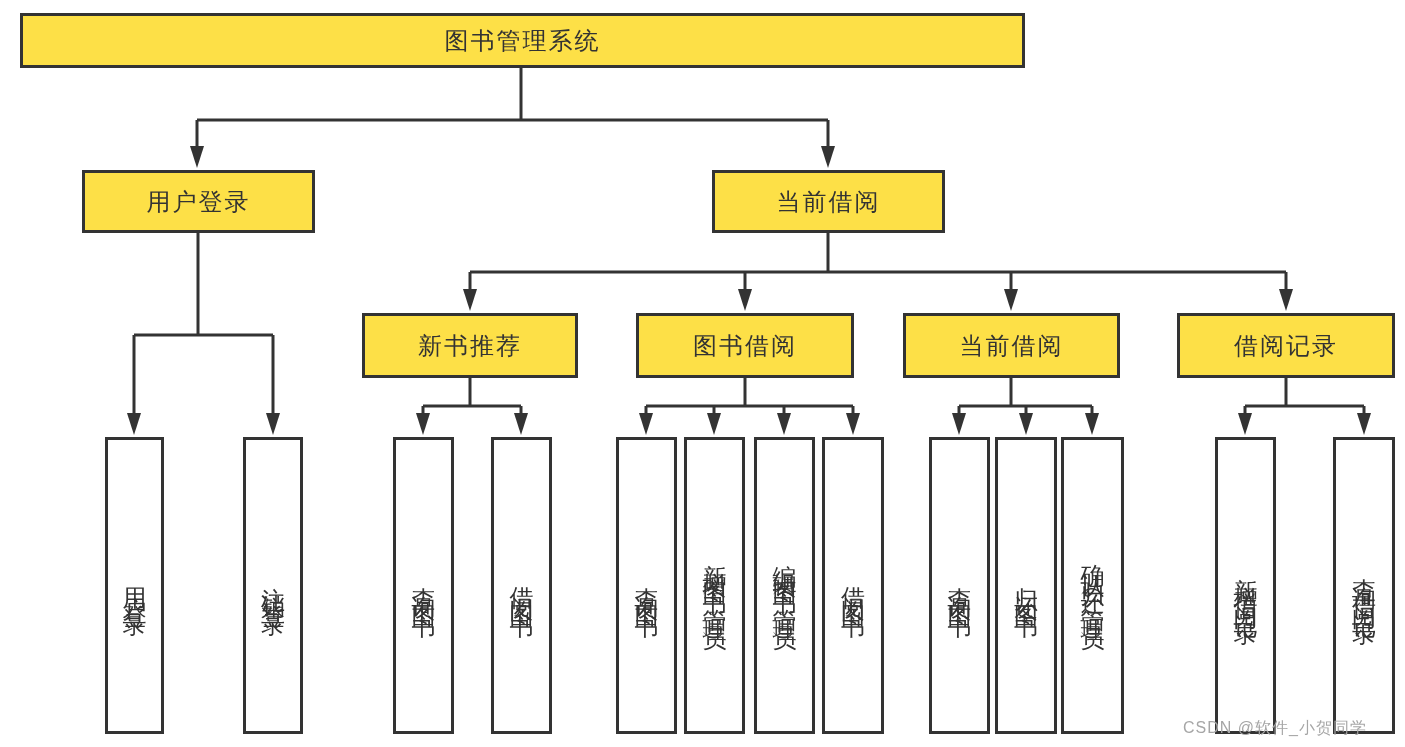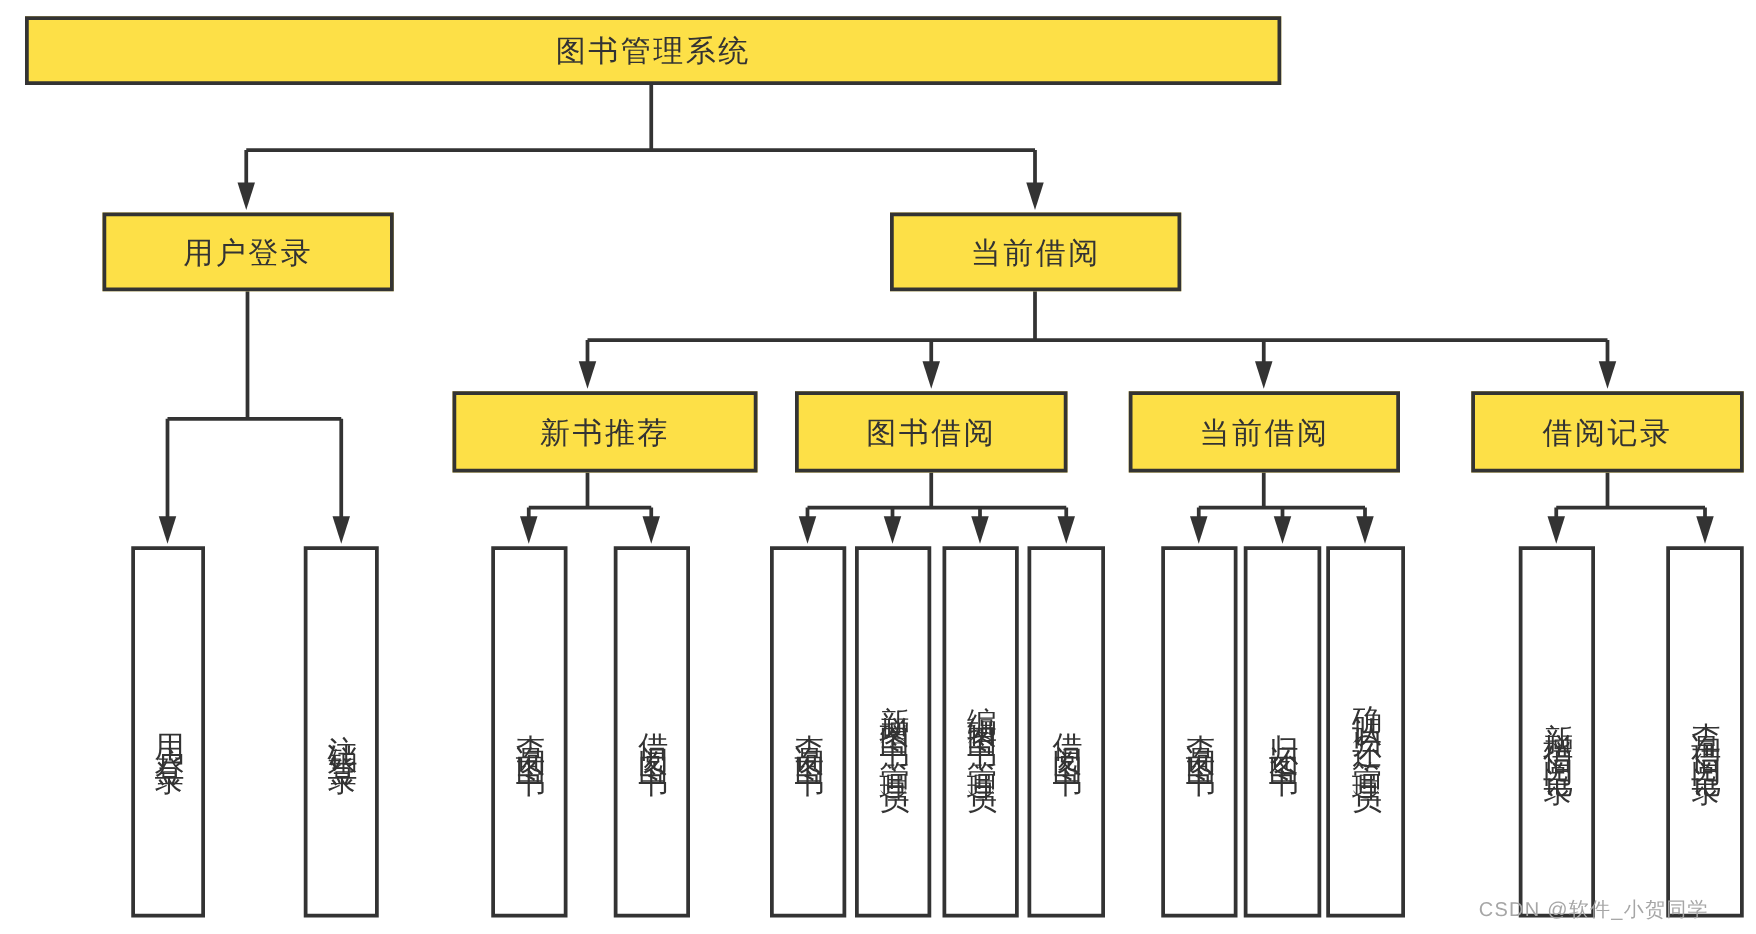--- a/index.html
+++ b/index.html
@@ -135,21 +135,21 @@
       <polygon points="1238,413 1252,413 1245,435"></polygon>
       <polygon points="1357,413 1371,413 1364,435"></polygon>
     </g>
   </svg>
 
   <div class="node" style="left:20px; top:13px; width:1005px; height:55px;">图书管理系统</div>
 
   <div class="node" style="left:82px; top:170px; width:233px; height:63px;">用户登录</div>
   <div class="node" style="left:712px; top:170px; width:233px; height:63px;">当前借阅</div>
 
-  <div class="node" style="left:362px; top:313px; width:244px; height:65px;">新书推荐</div>
+  <div class="node" style="left:362px; top:313px; width:216px; height:65px;">新书推荐</div>
   <div class="node" style="left:903px; top:313px; width:217px; height:65px;">当前借阅</div>
   <div class="node" style="left:636px; top:313px; width:218px; height:65px;">图书借阅</div>
   <div class="node" style="left:1177px; top:313px; width:218px; height:65px;">借阅记录</div>
 
   <div class="leaf" style="left:105px; width:59px;">
     <span class="vtext">用户登录</span>
   </div>
   <div class="leaf" style="left:243px; width:60px;">
     <span class="vtext">注销登录</span>
   </div>

